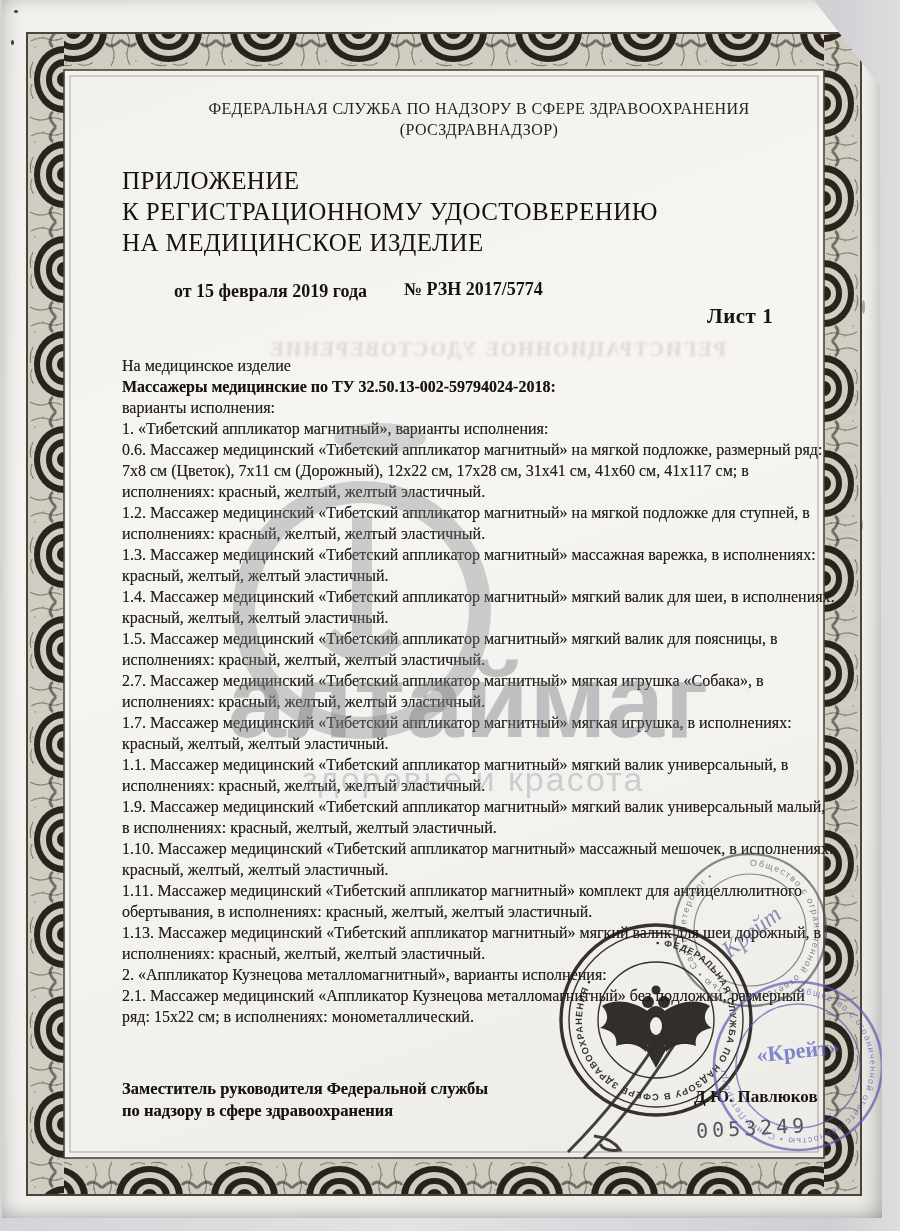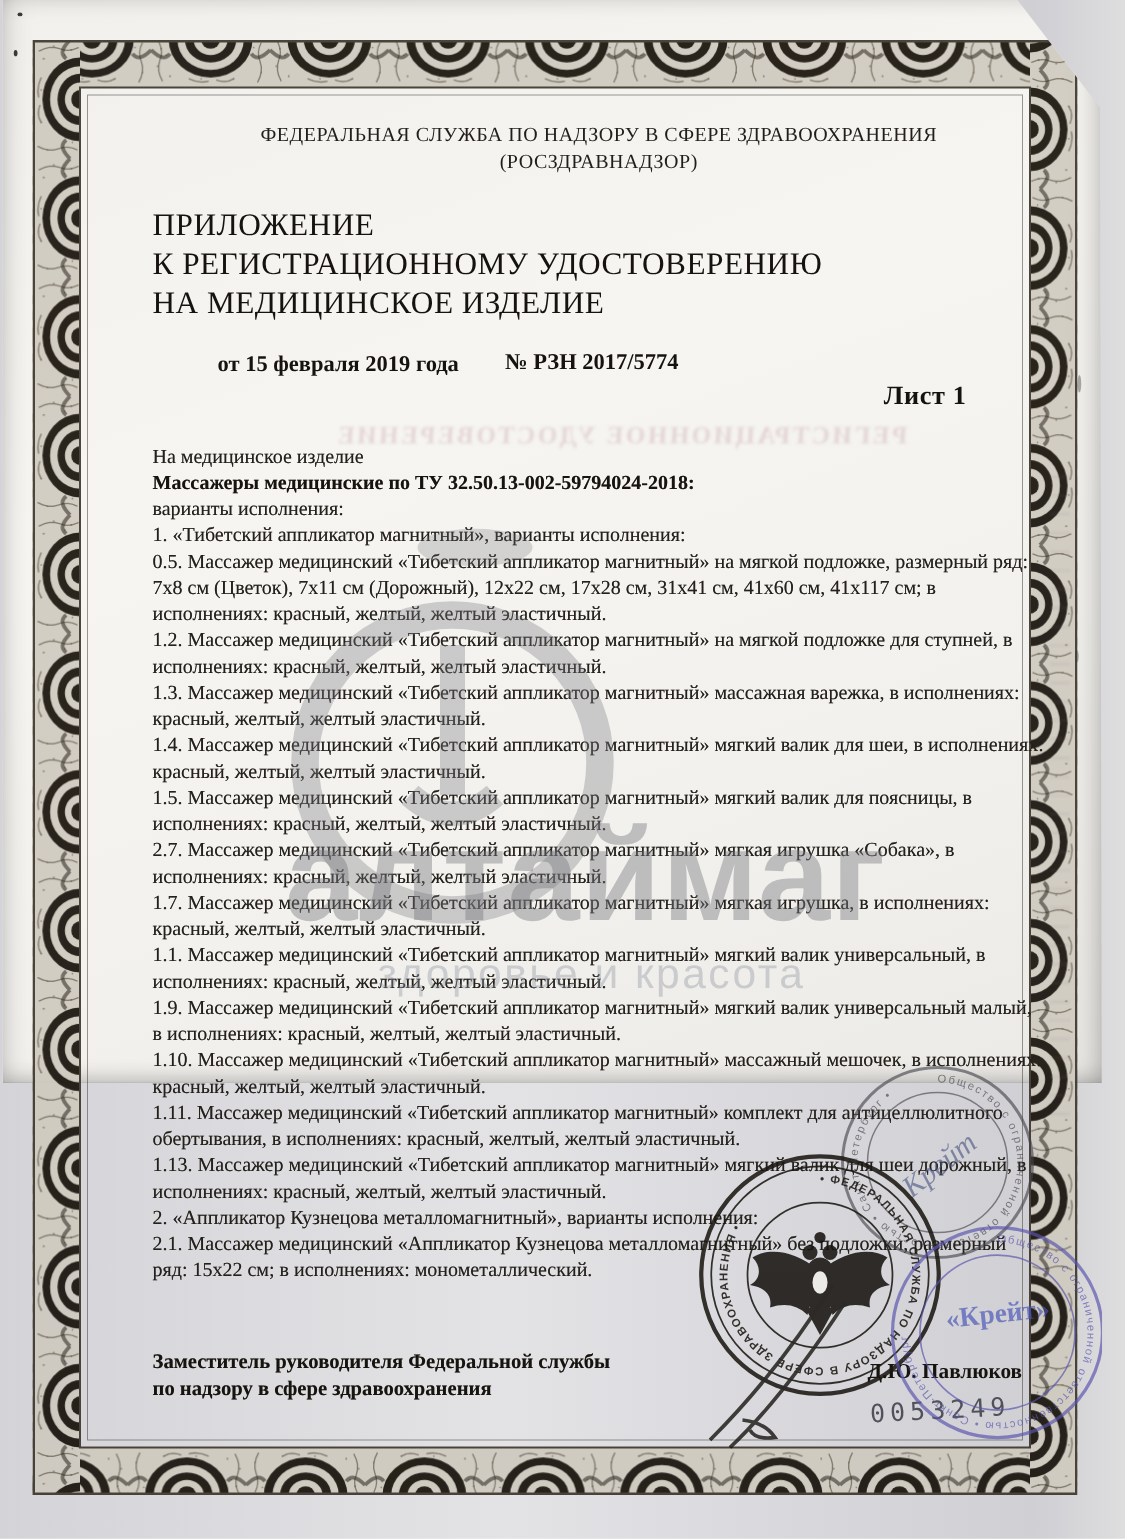--- a/index.html
+++ b/index.html
@@ -2,21 +2,21 @@
 <html><head>
 <meta charset="utf-8">
 <style>
   html,body{margin:0;padding:0;}
   body{
     width:900px;height:1231px;position:relative;overflow:hidden;
     background:linear-gradient(90deg,#d4d4d8 0%,#e3e3e6 45%,#cfcfd4 92%,#dededf 100%);
     font-family:"Liberation Serif",serif;
   }
   .page{
-    position:absolute;left:2px;top:0;width:880px;height:866px;
+    position:absolute;left:2px;top:0;width:880px;height:1218px;
     background:linear-gradient(160deg,#f1f0ed 0%,#f6f5f2 38%,#f2f1ee 70%,#eceae7 100%);
     clip-path:polygon(0 0,812px 0,878px 86px,880px 1218px,0 1218px);
     box-shadow:inset 10px 0 24px -12px rgba(0,0,0,.25), inset -14px 0 26px -12px rgba(0,0,0,.28), inset 0 -10px 20px -10px rgba(0,0,0,.18);
   }
   .frame{position:absolute;left:24px;top:32px;opacity:.92;}
   .content{position:absolute;left:120px;top:98px;width:714px;color:#24211c;}
   .gov-header{text-align:center;font-size:16px;line-height:21px;letter-spacing:.4px;color:#221f1a;}
   .doc-title{margin-top:25px;text-align:left;font-weight:normal;font-size:25px;line-height:31px;letter-spacing:.4px;color:#16130f;}
   .meta{position:relative;margin-top:23px;height:50px;font-size:18px;font-weight:bold;color:#16130f;}
   .meta .date{position:absolute;left:52px;top:0;text-align:center;}
@@ -109,21 +109,21 @@
       <span class="number">№  РЗН 2017/5774</span>
       <span class="sheet">Лист 1</span>
     </div>
     <div class="paras">
       <p>На медицинское изделие</p>
       <p class="b">Массажеры медицинские по ТУ 32.50.13-002-59794024-2018:</p>
       <p>варианты исполнения:</p>
       <div>
 
       <p class="item">1. «Тибетский аппликатор магнитный», варианты исполнения:</p>
-          <p class="item">0.5. Массажер медицинский «Тибетский аппликатор магнитный» на мягкой подложке, размерный ряд: 7х8 см (Цветок), 7х11 см (Дорожный), 12х22 см, 17х28 см, 31х41 см, 41х60 см, 41х117 см; в исполнениях: красный, желтый, желтый эластичный.</p>
+          <p class="item">0.6. Массажер медицинский «Тибетский аппликатор магнитный» на мягкой подложке, размерный ряд: 7х8 см (Цветок), 7х11 см (Дорожный), 12х22 см, 17х28 см, 31х41 см, 41х60 см, 41х117 см; в исполнениях: красный, желтый, желтый эластичный.</p>
           <p class="item">1.2. Массажер медицинский «Тибетский аппликатор магнитный» на мягкой подложке для ступней, в исполнениях: красный, желтый, желтый эластичный.</p>
           <p class="item">1.3. Массажер медицинский «Тибетский аппликатор магнитный» массажная варежка, в исполнениях: красный, желтый, желтый эластичный.</p>
           <p class="item">1.4. Массажер медицинский «Тибетский аппликатор магнитный» мягкий валик для шеи, в исполнениях: красный, желтый, желтый эластичный.</p>
           <p class="item">1.5. Массажер медицинский «Тибетский аппликатор магнитный» мягкий валик для поясницы, в исполнениях: красный, желтый, желтый эластичный.</p>
           <p class="item">2.7. Массажер медицинский «Тибетский аппликатор магнитный» мягкая игрушка «Собака», в исполнениях: красный, желтый, желтый эластичный.</p>
           <p class="item">1.7. Массажер медицинский «Тибетский аппликатор магнитный» мягкая игрушка, в исполнениях: красный, желтый, желтый эластичный.</p>
           <p class="item">1.1. Массажер медицинский «Тибетский аппликатор магнитный» мягкий валик универсальный, в исполнениях: красный, желтый, желтый эластичный.</p>
           <p class="item">1.9. Массажер медицинский «Тибетский аппликатор магнитный» мягкий валик универсальный малый, в исполнениях: красный, желтый, желтый эластичный.</p>
           <p class="item">1.10. Массажер медицинский «Тибетский аппликатор магнитный» массажный мешочек, в исполнениях: красный, желтый, желтый эластичный.</p>
           <p class="item">1.11. Массажер медицинский «Тибетский аппликатор магнитный» комплект для антицеллюлитного обертывания, в исполнениях: красный, желтый, желтый эластичный.</p>

